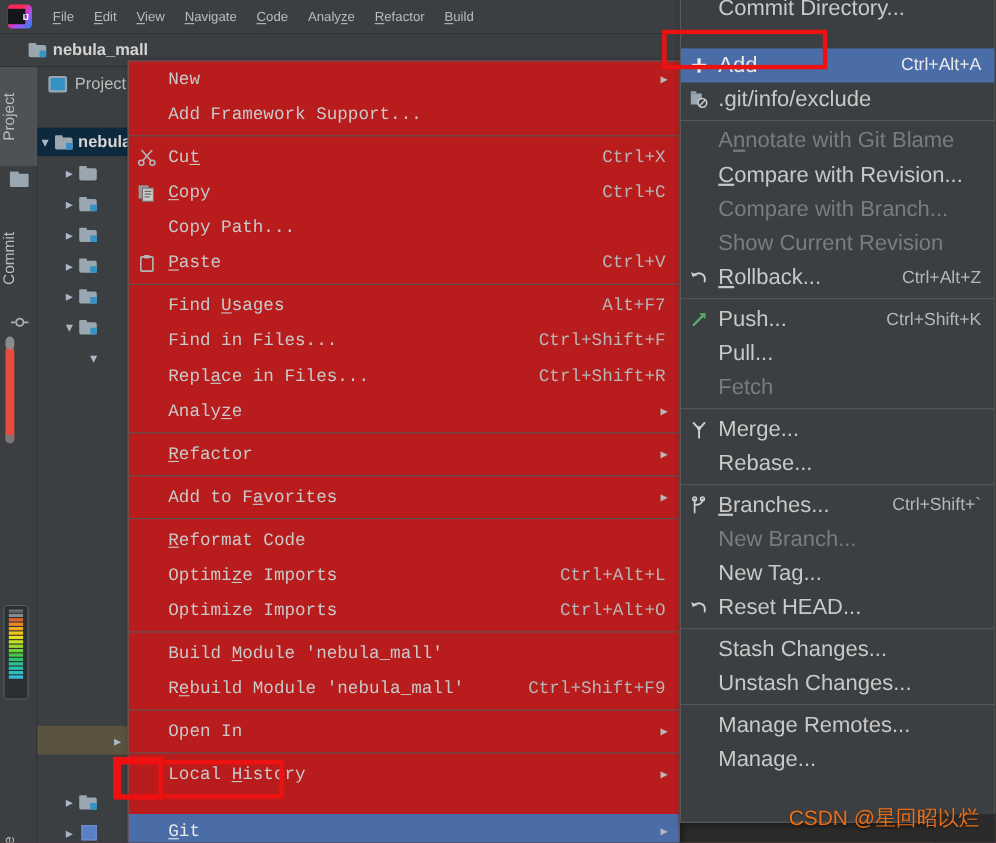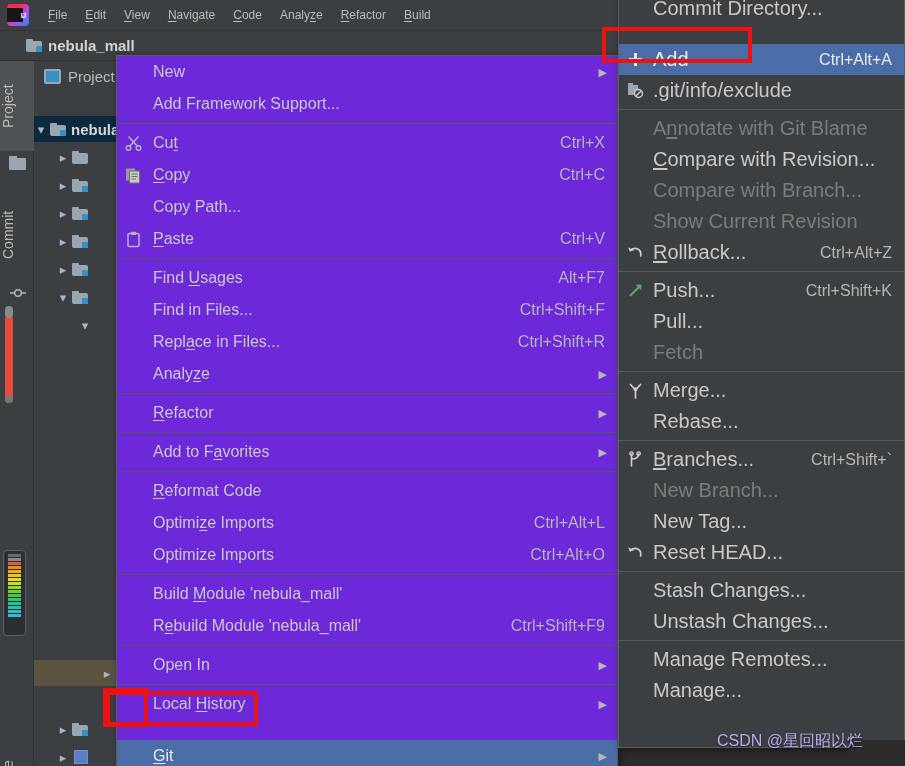--- a/index.html
+++ b/index.html
@@ -88,22 +88,23 @@
   .chev { color:#a9b7c6; font-size:13px; width:14px; text-align:center; flex:none; }
   .tree-row .fold { margin-left:2px; }
   .tree-row .name { color:#d6d6d6; font-size:15px; font-weight:bold; margin-left:5px; white-space:nowrap; }
   .modblue { width:14px; height:14px; background:#5b7fc4; border:1px solid #6f90cf; }
 
   .editorbg { position:absolute; left:135px; top:61px; width:770px; height:705px; background:#2b2b2b; }
 
   
   .ctxmenu {
     position:absolute; left:116px; top:55px; width:502px; height:711px;
-    background:#6d28d9; border:1px solid #5a5d5e;
+    background:#b91c1c; border:1px solid #5a5d5e;
     box-shadow: 2px 2px 7px rgba(0,0,0,.45);
+    font-family: Liberation Mono, monospace;
   }
   .mi { position:relative; height:32px; display:flex; align-items:center; cursor:default; }
   .mi .icon { position:absolute; left:8px; width:22px; text-align:center; color:#b0b0b0; font-size:15px; line-height:1; }
   .mi .lbl  { margin-left:36px; color:#c9c9c9; font-size:16px; white-space:nowrap; }
   .mi .acc  { position:absolute; right:12px; color:#b6b6b6; font-size:16px; white-space:nowrap; }
   .mi .arrow{ position:absolute; right:10px; color:#b8b8b8; font-size:11px; }
   .mi.sel   { background:#4a6da7;margin-top:20px; }
   .mi.sel .lbl, .mi.sel .acc { color:#eaeaea; }
   .mi.dis .lbl, .mi.dis .acc { color:#7a7d7e; }
   .sep { height:1px; background:#555859; margin:3px 0; }
@@ -117,21 +118,21 @@
   }
   .gitmenu .mi { height:31px; }
   .gitmenu .mi .lbl { margin-left:34px; font-size:20px; }
 
   
   .redbox { position:absolute; border:4px solid #ee1111; pointer-events:none; }
 
   
   .watermark {
     position:absolute; left:717px; top:731px;
-    color:#c4b5fd; font-size:16px; opacity:.92; white-space:nowrap;
+    color:#f97316; font-size:19px; opacity:.92; white-space:nowrap;
     text-shadow:0 1px 2px rgba(0,0,0,.6);
   }
   .wmbar { position:absolute; left:849px; top:740px; width:56px; height:26px; background:#2b2b2b; }
 
   svg { display:block; }
 </style>
 </head>
 <body>
 
 <div id="root">

